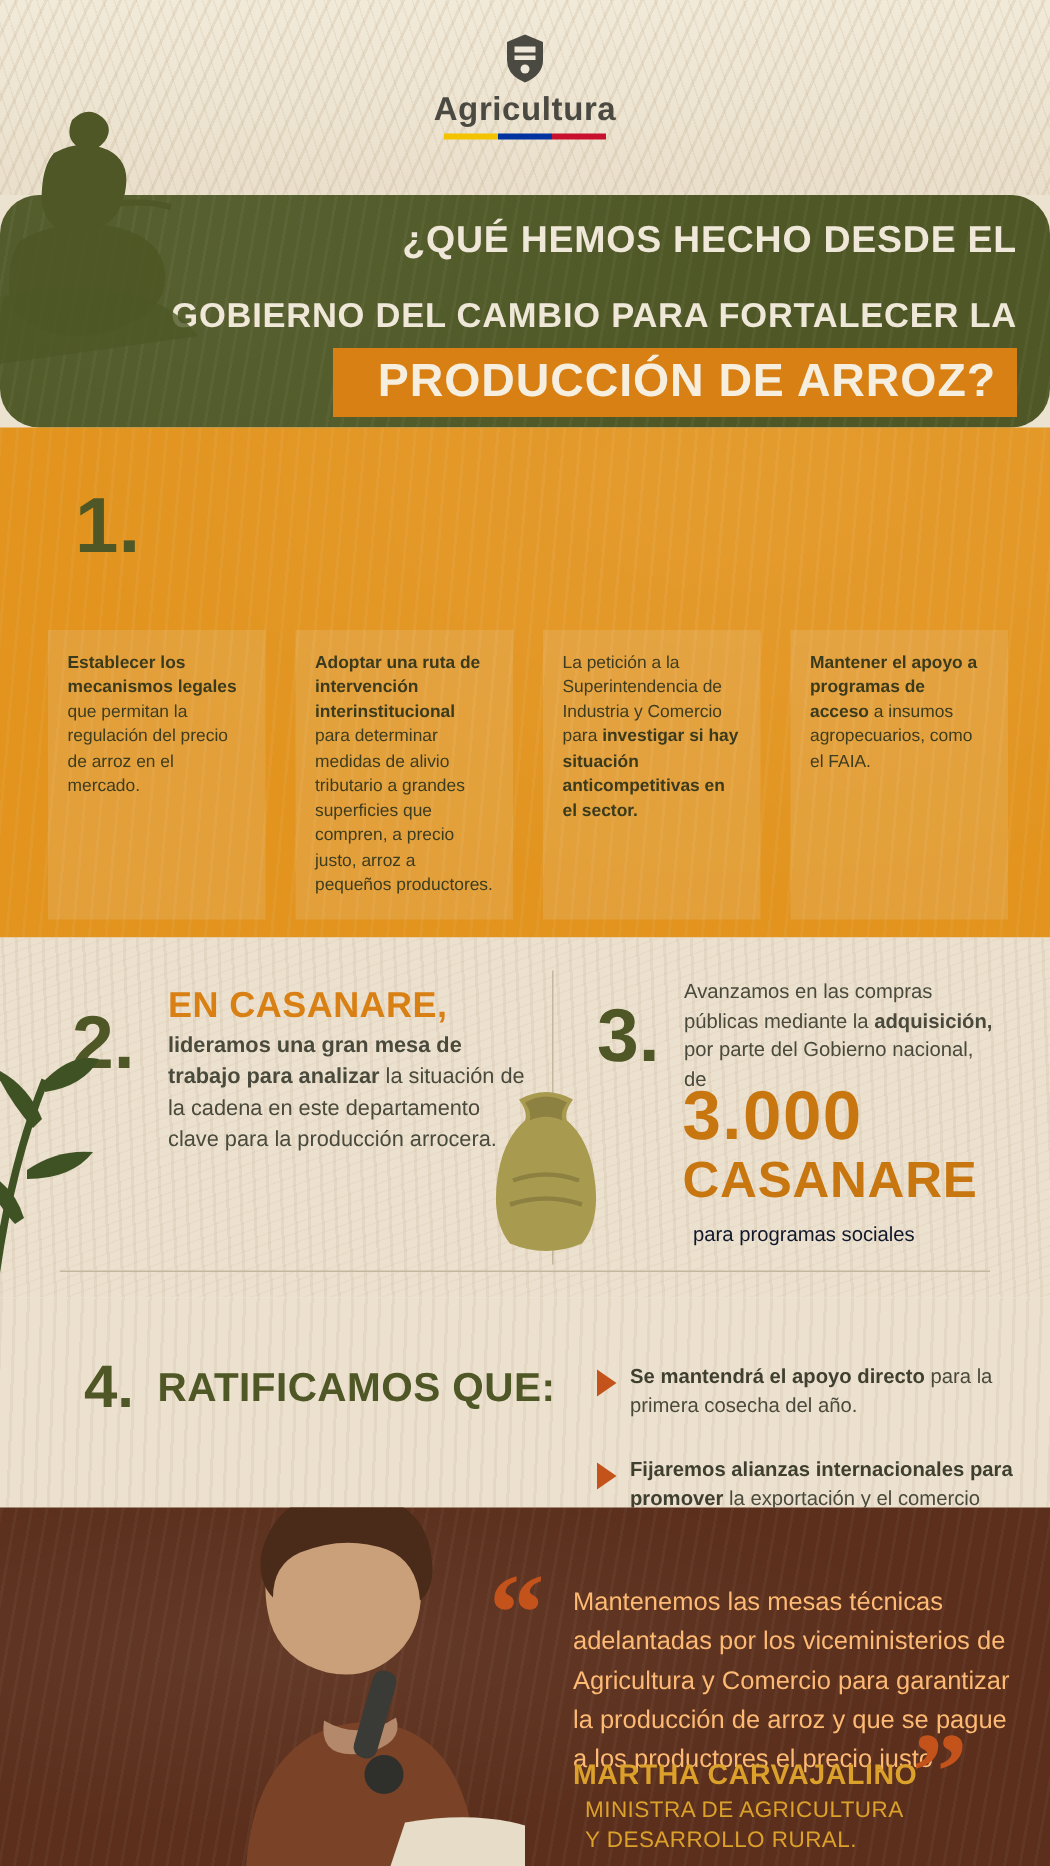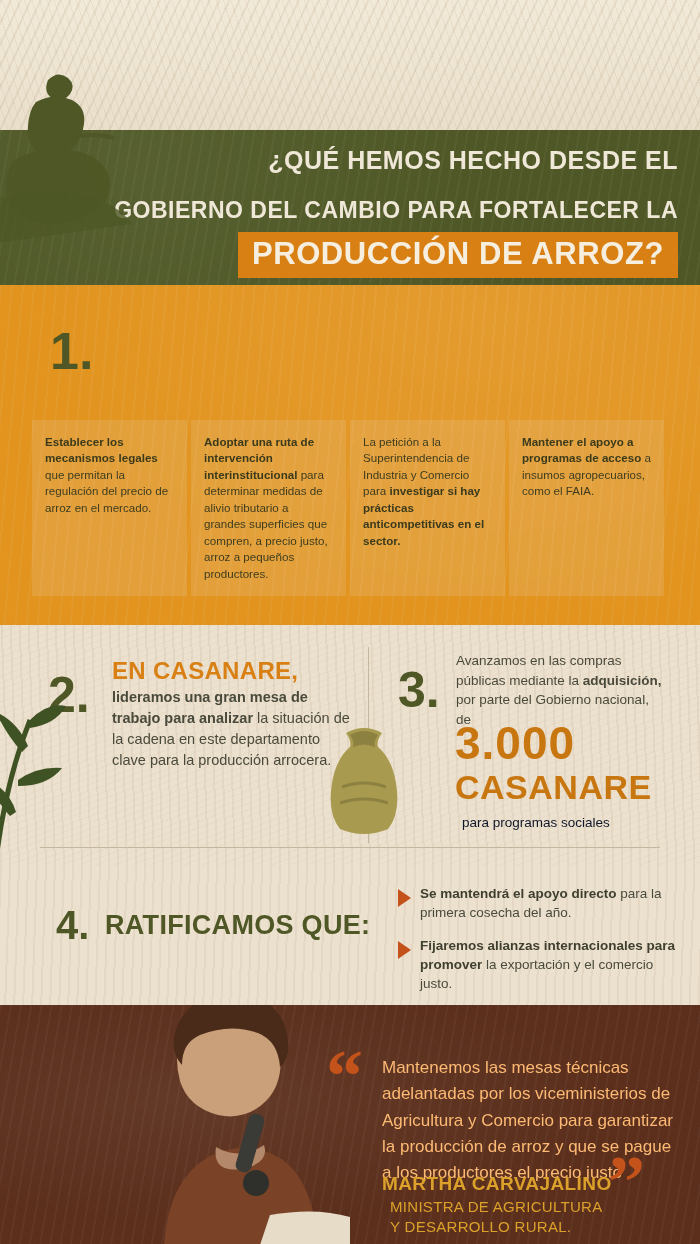--- a/index.html
+++ b/index.html
@@ -60,20 +60,21 @@
     background: linear-gradient(to right, #f3c300 0 36px, #0033a0 36px 72px, #c8102e 72px 108px);
   }
 
   
   .title-block {
     position: absolute;
     left: 0; top: 130px;
     width: 700px; height: 155px;
     background: #4e5725;
     overflow: hidden;
+    border-radius: 26px;
   }
   .title-texture {
     position: absolute; inset: 0;
     background:
       repeating-linear-gradient(100deg, rgba(255,255,255,0.04) 0 2px, rgba(0,0,0,0) 2px 10px),
       radial-gradient(circle at 20% 20%, rgba(255,255,255,0.05), rgba(0,0,0,0) 60%);
   }
   .title-lines {
     position: absolute;
     right: 22px; top: 14px;
@@ -89,21 +90,21 @@
   }
   .t-line2 { font-size: 23px; margin-top: 20px; }
   .t-line3 {
     display: inline-block;
     margin-top: 7px;
     background: #d98014;
     color: #f6efe0;
     font-size: 31px;
     font-weight: bold;
     letter-spacing: .6px;
-    padding: 4px 14px 6px 14px;
+    padding: 4px 14px 6px 30px;
   }
   .farmer-silhouette {
     position: absolute;
     left: -4px; top: 68px;
     width: 150px; height: 175px;
     z-index: 5;
   }
 
   
   .sec1 {
@@ -135,21 +136,21 @@
     font-weight: bold;
     font-size: 15.5px;
     line-height: 1.5;
     letter-spacing: .2px;
   }
   .cards {
     position: absolute;
     left: 32px; top: 135px;
     width: 640px;
     display: flex;
-    gap: 4px;
+    gap: 20px;
   }
   .card {
     width: 155px;
     min-height: 175px;
     background: rgba(236,226,199,0.16);
     padding: 14px 13px;
     box-sizing: border-box;
     color: #3e3c1f;
     font-size: 11.6px;
     line-height: 1.42;
@@ -283,20 +284,21 @@
   }
   .bullets {
     position: absolute;
     left: 398px; top: 20px;
     width: 290px;
   }
   .bullet {
     display: flex;
     align-items: flex-start;
     margin-bottom: 14px;
+    margin-top: 24px;
   }
   .bullet-arrow {
     width: 0; height: 0;
     border-top: 9px solid transparent;
     border-bottom: 9px solid transparent;
     border-left: 13px solid #c4521b;
     margin-top: 4px;
     margin-right: 9px;
     flex: none;
   }
@@ -370,20 +372,30 @@
     letter-spacing: .3px;
   }
 </style>
 </head>
 <body>
 
 <div class="page">
 
   <div class="header">
     <div class="header-texture"></div>
+    <div class="brand">
+      <svg class="brand-crest" viewBox="0 0 30 34">
+        <path d="M15 1 L27 6 L27 18 Q27 28 15 33 Q3 28 3 18 L3 6 Z" fill="#4a4a42"></path>
+        <rect x="8" y="9" width="14" height="4" fill="#efe7d7"></rect>
+        <rect x="8" y="15" width="14" height="3" fill="#efe7d7"></rect>
+        <circle cx="15" cy="24" r="3" fill="#efe7d7"></circle>
+      </svg>
+      <div class="brand-name">Agricultura</div>
+      <div class="brand-bar"></div>
+    </div>
   </div>
 
   <div class="title-block">
     <div class="title-texture"></div>
     <div class="title-lines">
       <div class="t-line1">¿QUÉ HEMOS HECHO DESDE EL</div>
       <div class="t-line2">GOBIERNO DEL CAMBIO PARA FORTALECER LA</div>
       <div class="t-line3">PRODUCCIÓN DE ARROZ?</div>
     </div>
   </div>
@@ -402,21 +414,21 @@
     <div class="num1">1.</div>
 
     <div class="cards">
       <div class="card">
         <b>Establecer los mecanismos legales</b><span> que permitan la regulación del precio de arroz en el mercado.</span>
       </div>
       <div class="card">
         <b>Adoptar una ruta de intervención interinstitucional</b><span> para determinar medidas de alivio tributario a grandes superficies que compren, a precio justo, arroz a pequeños productores.</span>
       </div>
       <div class="card">
-        <span>La petición a la Superintendencia de Industria y Comercio para </span><b>investigar si hay prácticas anticompetitivas en el sector.</b>
+        <span>La petición a la Superintendencia de Industria y Comercio para </span><b>investigar si hay situación anticompetitivas en el sector.</b>
       </div>
       <div class="card">
         <b>Mantener el apoyo a programas de acceso</b><span> a insumos agropecuarios, como el FAIA.</span>
       </div>
     </div>
   </div>
 
   <div class="sec23">
     <div class="sec23-texture"></div>
 

